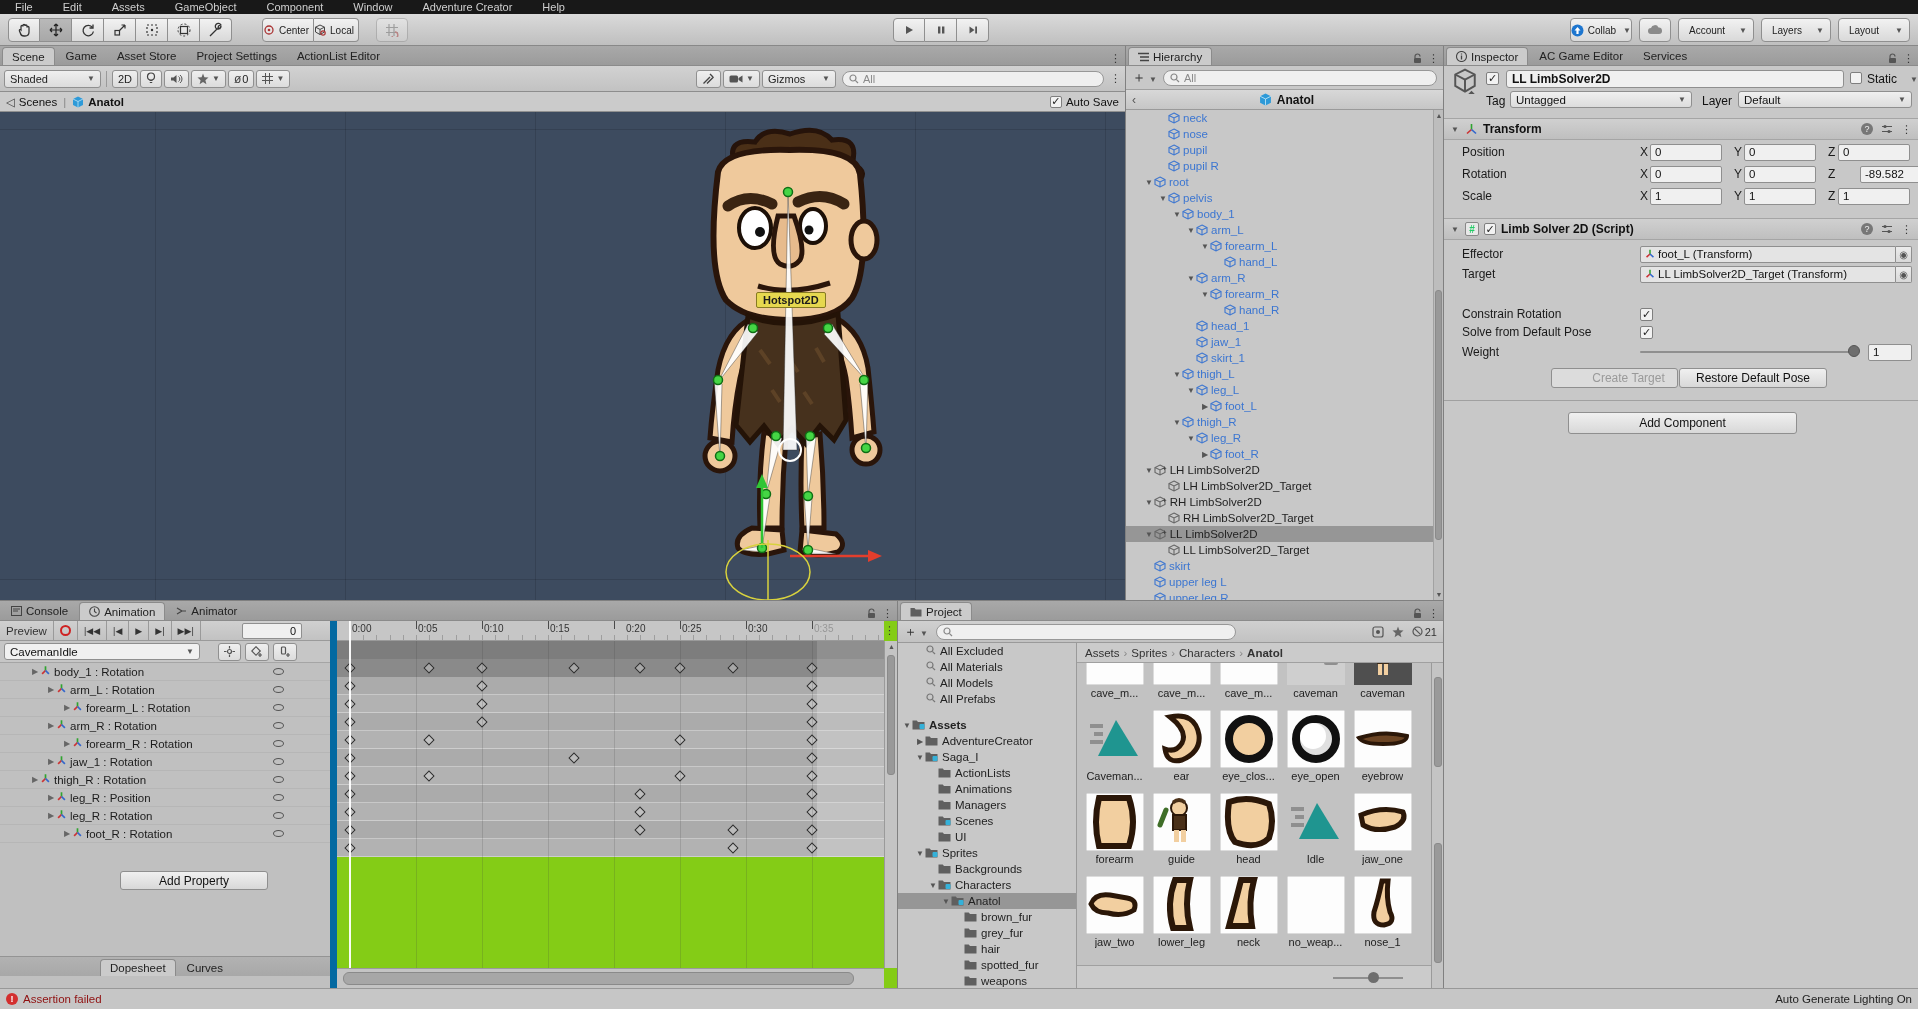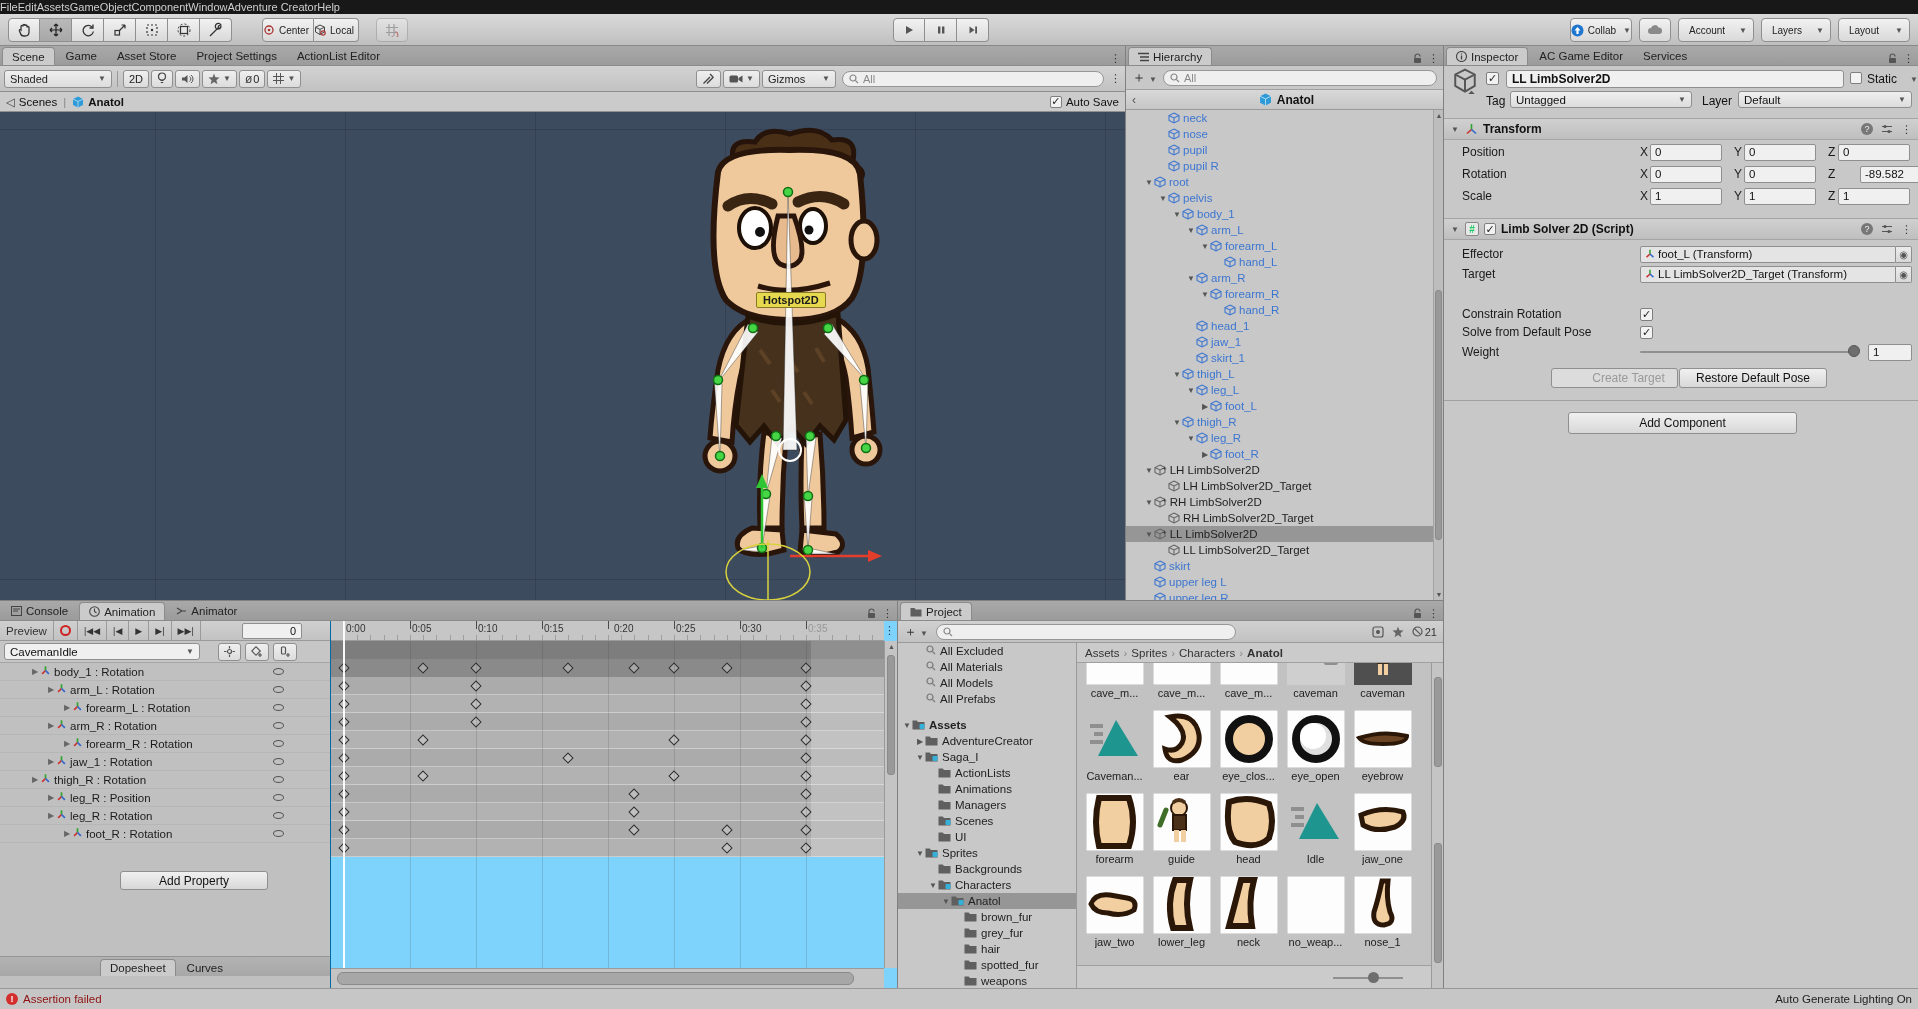--- a/index.html
+++ b/index.html
@@ -3,21 +3,21 @@
 <meta charset="utf-8">
 <style>
   * { margin:0; padding:0; box-sizing:border-box; }
   html,body { background:#555; }
   #app { position:relative; width:1918px; height:1009px; overflow:hidden;
          font-family:"Liberation Sans",sans-serif; font-size:12px; color:#111; background:#c8c8c8; }
   .abs { position:absolute; }
 
   
   .menubar { left:0; top:0; width:1918px; height:14px; background:#181818; display:flex; align-items:center; }
-  .menubar span { color:#cfcfcf; font-size:11px; padding:0 0; line-height:14px; }
+  .menubar span { color:#cfcfcf; font-size:11px; padding:0 15px; line-height:14px; }
 
   
   .toolbar { left:0; top:14px; width:1918px; height:32px;
              background:linear-gradient(#dadada,#bfbfbf); border-bottom:1px solid #888; }
   .tbtn { height:24px; min-width:32px; display:flex; align-items:center; justify-content:center;
           background:linear-gradient(#f2f2f2,#d9d9d9); border:1px solid #8f8f8f; cursor:default; }
   .tbtn.active { background:linear-gradient(#b9b9b9,#a8a8a8); }
   .tbtn svg { display:block; }
   .tgroup { display:flex; }
   .tgroup .tbtn + .tbtn { border-left:none; }
@@ -110,21 +110,21 @@
            font-size:9px; color:#333; padding:0 6px; }
   #anim-cliprow { position:absolute; left:0; top:40px; width:330px; height:22px; background:#c6c6c6;
                   border-bottom:1px solid #a5a5a5; display:flex; align-items:center; padding:0 4px; gap:4px; }
   #anim-props { position:absolute; left:0; top:62px; width:330px; bottom:20px; background:#c0c0c0; overflow:hidden; }
   .prop-row { height:18px; display:flex; align-items:center; font-size:11.5px; color:#1c1c1c; border-bottom:1px solid rgba(0,0,0,.05); }
   .prop-row .h-arrow { color:#666; }
   .prop-glyph { margin-left:auto; margin-right:46px; width:11px; height:7px; border:1px solid #555; border-radius:50%; }
   #add-prop-btn { position:absolute; left:120px; top:270px; width:148px; height:19px; }
   #anim-bottom-tabs { position:absolute; left:0; bottom:12px; width:330px; height:20px; background:linear-gradient(#b2b2b2,#a8a8a8);
                       border-top:1px solid #949494; display:flex; align-items:flex-end; justify-content:center; }
-  #timeline { position:absolute; left:330px; top:20px; right:0; bottom:0; background:#7dd3fc; border-left:1px solid #0369a1; overflow:hidden; }
+  #timeline { position:absolute; left:330px; top:20px; right:0; bottom:0; background:#84cc16; border-left:7px solid #0369a1; overflow:hidden; }
   #ruler { position:absolute; left:0; top:0; right:13px; height:20px; background:#c6c6c6; border-bottom:1px solid #9a9a9a; }
   .ruler-lab { position:absolute; top:2px; font-size:10px; color:#333; }
   .ruler-lab.dim { color:#979797; }
   .ruler-tick { position:absolute; top:0px; width:1px; height:8px; background:#4a4a4a; }
   #ruler-minor { position:absolute; left:13px; right:0; bottom:0; height:5px;
                  background-image:repeating-linear-gradient(90deg,#9e9e9e 0 1px,transparent 1px 13.2px); }
   #summary-band { position:absolute; left:0; top:20px; right:13px; height:36px;
                   background:linear-gradient(90deg,#7d7d7d 0 480px,#8f8f8f 480px); }
   #summary-row { position:absolute; left:0; bottom:0; right:0; height:18px;
                  background:linear-gradient(90deg,#8a8a8a 0 480px,#9b9b9b 480px); }
@@ -306,21 +306,21 @@
         <div class="tab active">Scene</div>
         <div class="tab">Game</div>
         <div class="tab">Asset Store</div>
         <div class="tab">Project Settings</div>
         <div class="tab">ActionList Editor</div>
         <div class="chrome-icons">
           <span class="kebab">⋮</span>
         </div>
       </div>
     <div id="scene-toolbar">
-      <div class="minibtn" style="width:108px;justify-content:space-between;">
+      <div class="minibtn" style="width:97px;justify-content:space-between;">
         <span>Shaded</span>
           <span class="ddarrow">▼</span>
       </div>
       <div class="sep"></div>
       <div class="minibtn">
           <span>2D</span>
         </div>
       <div class="minibtn">
         <svg width="10" height="13" viewBox="0 0 10 13">
             <circle cx="5" cy="4.5" r="3.5" fill="none" stroke="#444" stroke-width="1.2"></circle>
@@ -1250,21 +1250,21 @@
           <div id="ruler-minor"></div>
           <div class="ruler-tick" style="left: 13px;"></div>
           <span class="ruler-lab" style="left: 15px;">0:00</span>
           <div class="ruler-tick" style="left: 79px;"></div>
           <span class="ruler-lab" style="left: 81px;">0:05</span>
           <div class="ruler-tick" style="left: 145px;"></div>
           <span class="ruler-lab" style="left: 147px;">0:10</span>
           <div class="ruler-tick" style="left: 211px;"></div>
           <span class="ruler-lab" style="left: 213px;">0:15</span>
           <div class="ruler-tick" style="left: 277px;"></div>
-          <span class="ruler-lab" style="left: 283px;">0:20</span>
+          <span class="ruler-lab" style="left: 289px;">0:20</span>
           <div class="ruler-tick" style="left: 343px;"></div>
           <span class="ruler-lab" style="left: 345px;">0:25</span>
           <div class="ruler-tick" style="left: 409px;"></div>
           <span class="ruler-lab" style="left: 411px;">0:30</span>
           <div class="ruler-tick" style="left: 475px;"></div>
           <span class="ruler-lab dim" style="left: 477px;">0:35</span>
         </div>
       <div id="playhead"></div>
       <span class="kebab" id="tl-kebab">⋮</span>
       <div id="tl-vscroll">

